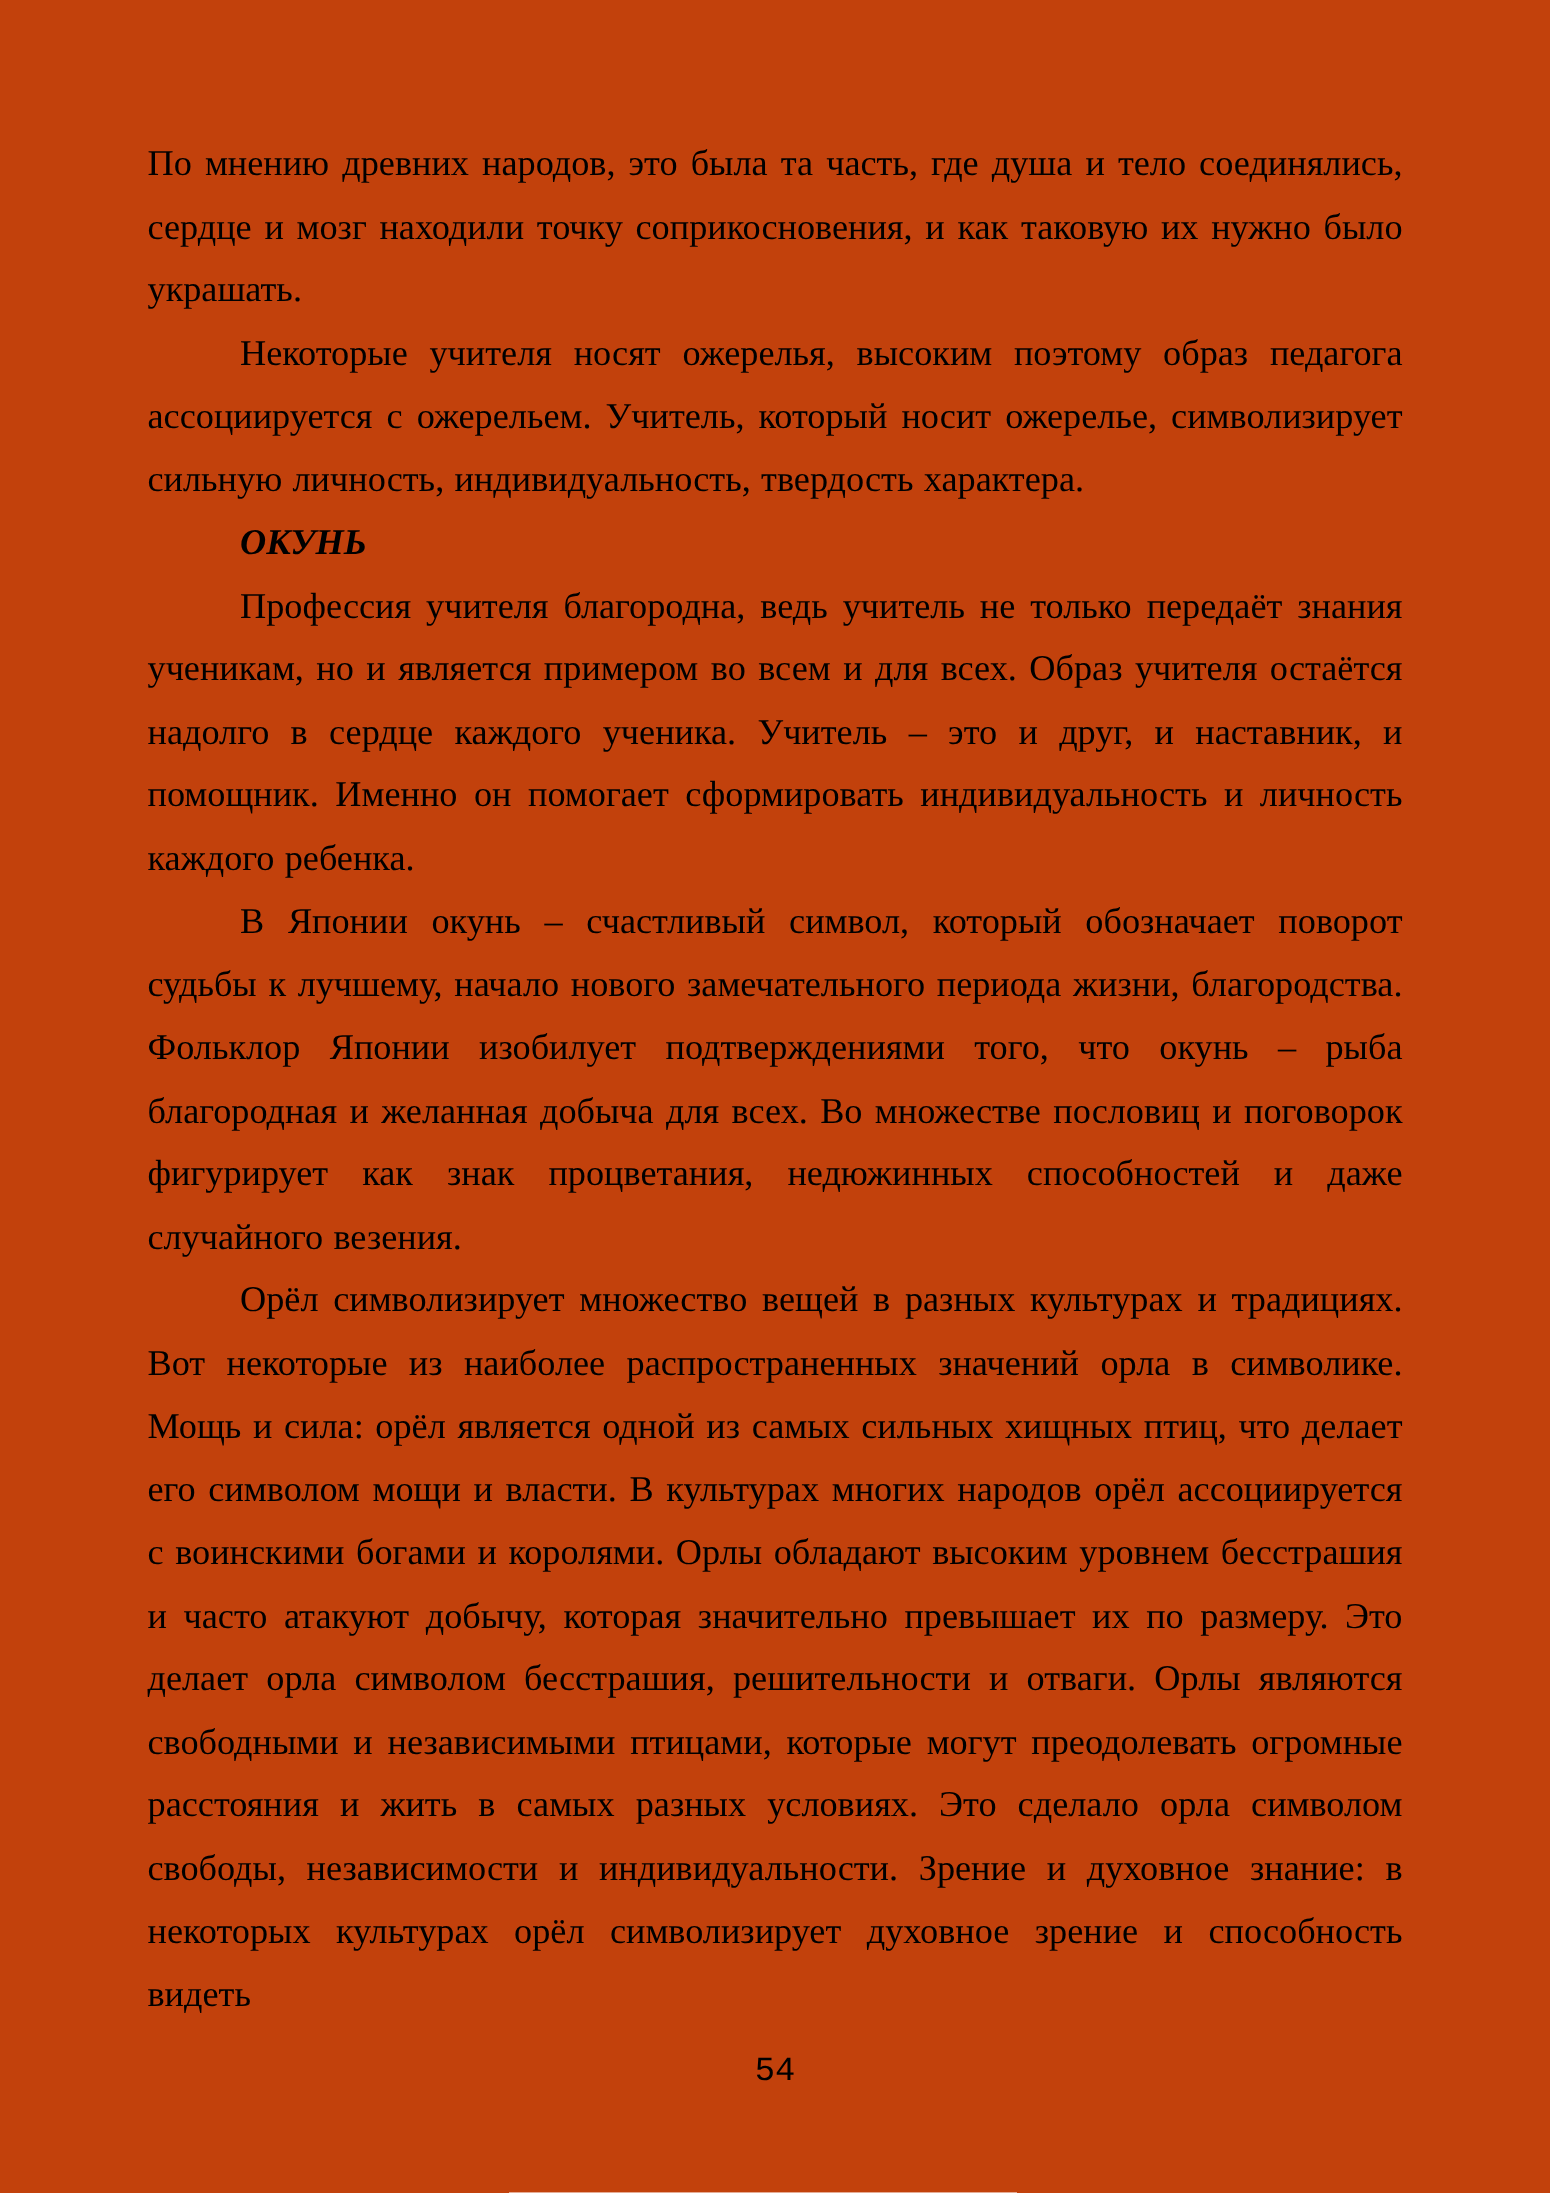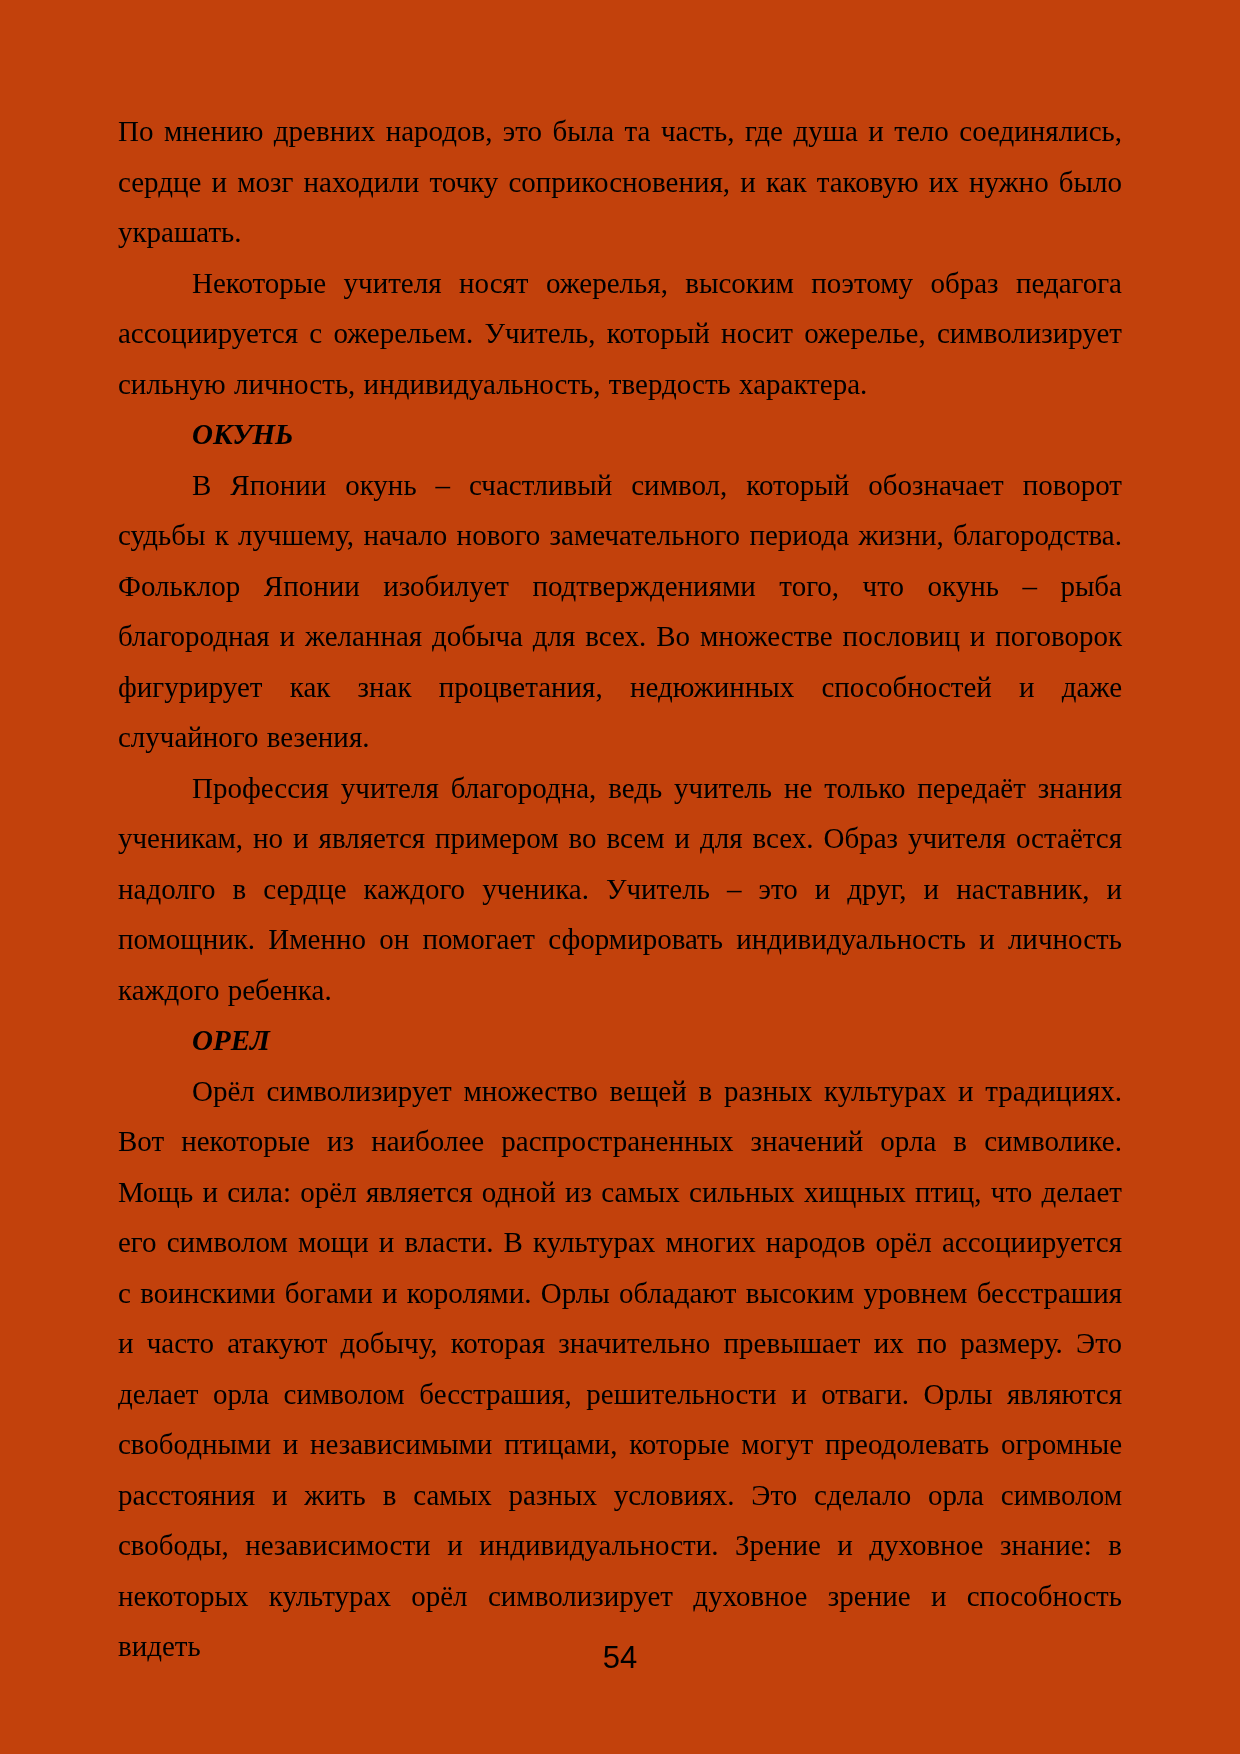--- a/index.html
+++ b/index.html
@@ -38,33 +38,32 @@
     font-style: italic;
     text-align: right;
     text-indent: 74px;
   }
   .page-number {
     position: absolute;
     top: 1641px;
     left: 0;
     width: 1240px;
     text-align: center;
-    font-size: 31px;
+    font-size: 27px;
     line-height: 34px;
-    font-family: Liberation Sans, sans-serif;
+    font-family: Liberation Mono, monospace;
     color: #000000;
   }
 </style>
 </head>
 <body>
 
 <div class="page">
   <div class="content">
     <p>По мнению древних народов, это была та часть, где душа и тело соединялись, сердце и мозг находили точку соприкосновения, и как таковую их нужно было украшать.</p>
     <p class="indent">Некоторые учителя носят ожерелья, высоким поэтому образ педагога ассоциируется с ожерельем. Учитель, который носит ожерелье, символизирует сильную личность, индивидуальность, твердость характера.</p>
     <p class="heading">ОКУНЬ</p>
+    <p class="indent">Профессия учителя благородна, ведь учитель не только передаёт знания ученикам, но и является примером во всем и для всех. Образ учителя остаётся надолго в сердце каждого ученика. Учитель – это и друг, и наставник, и помощник. Именно он помогает сформировать индивидуальность и личность каждого ребенка.</p>
     <p class="indent">В Японии окунь – счастливый символ, который обозначает поворот судьбы к лучшему, начало нового замечательного периода жизни, благородства. Фольклор Японии изобилует подтверждениями того, что окунь – рыба благородная и желанная добыча для всех. Во множестве пословиц и поговорок фигурирует как знак процветания, недюжинных способностей и даже случайного везения.</p>
-    <p class="indent">Профессия учителя благородна, ведь учитель не только передаёт знания ученикам, но и является примером во всем и для всех. Образ учителя остаётся надолго в сердце каждого ученика. Учитель – это и друг, и наставник, и помощник. Именно он помогает сформировать индивидуальность и личность каждого ребенка.</p>
-    <p class="heading">ОРЕЛ</p>
     <p class="indent">Орёл символизирует множество вещей в разных культурах и традициях. Вот некоторые из наиболее распространенных значений орла в символике. Мощь и сила: орёл является одной из самых сильных хищных птиц, что делает его символом мощи и власти. В культурах многих народов орёл ассоциируется с воинскими богами и королями. Орлы обладают высоким уровнем бесстрашия и часто атакуют добычу, которая значительно превышает их по размеру. Это делает орла символом бесстрашия, решительности и отваги. Орлы являются свободными и независимыми птицами, которые могут преодолевать огромные расстояния и жить в самых разных условиях. Это сделало орла символом свободы, независимости и индивидуальности. Зрение и духовное знание: в некоторых культурах орёл символизирует духовное зрение и способность видеть</p>
   </div>
   <div class="page-number">54</div>
 </div>
 
 </body></html>

